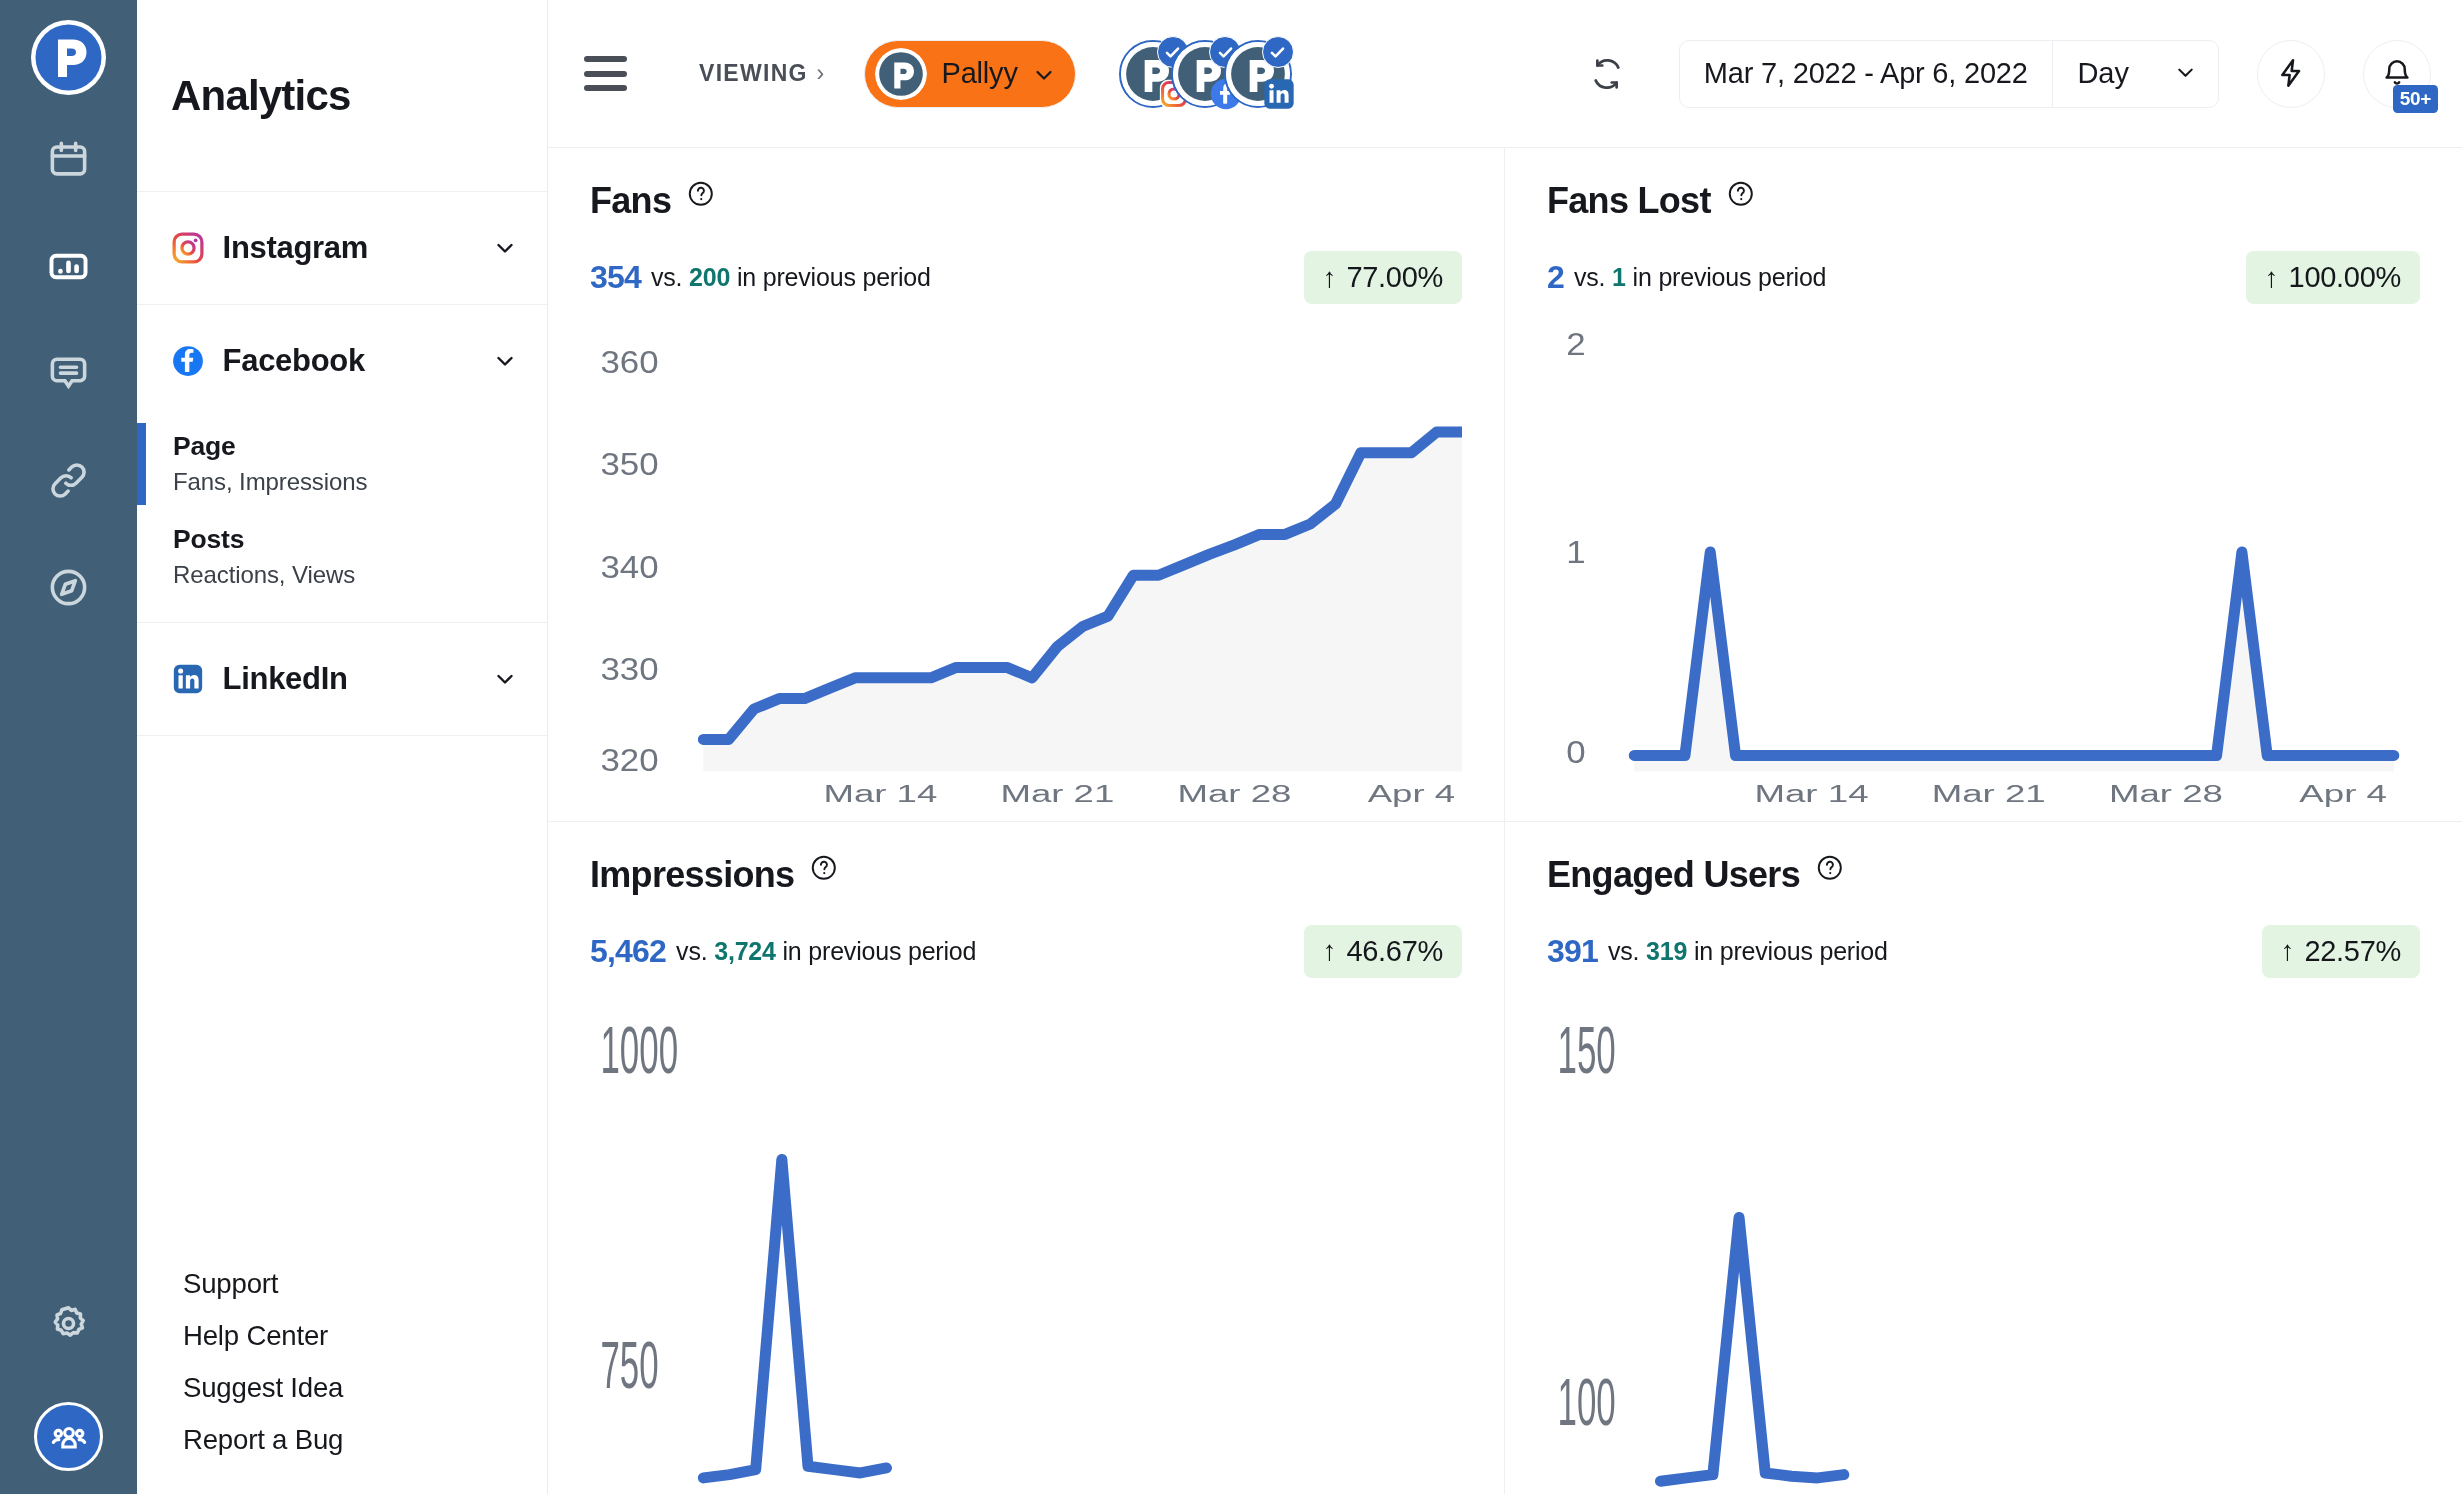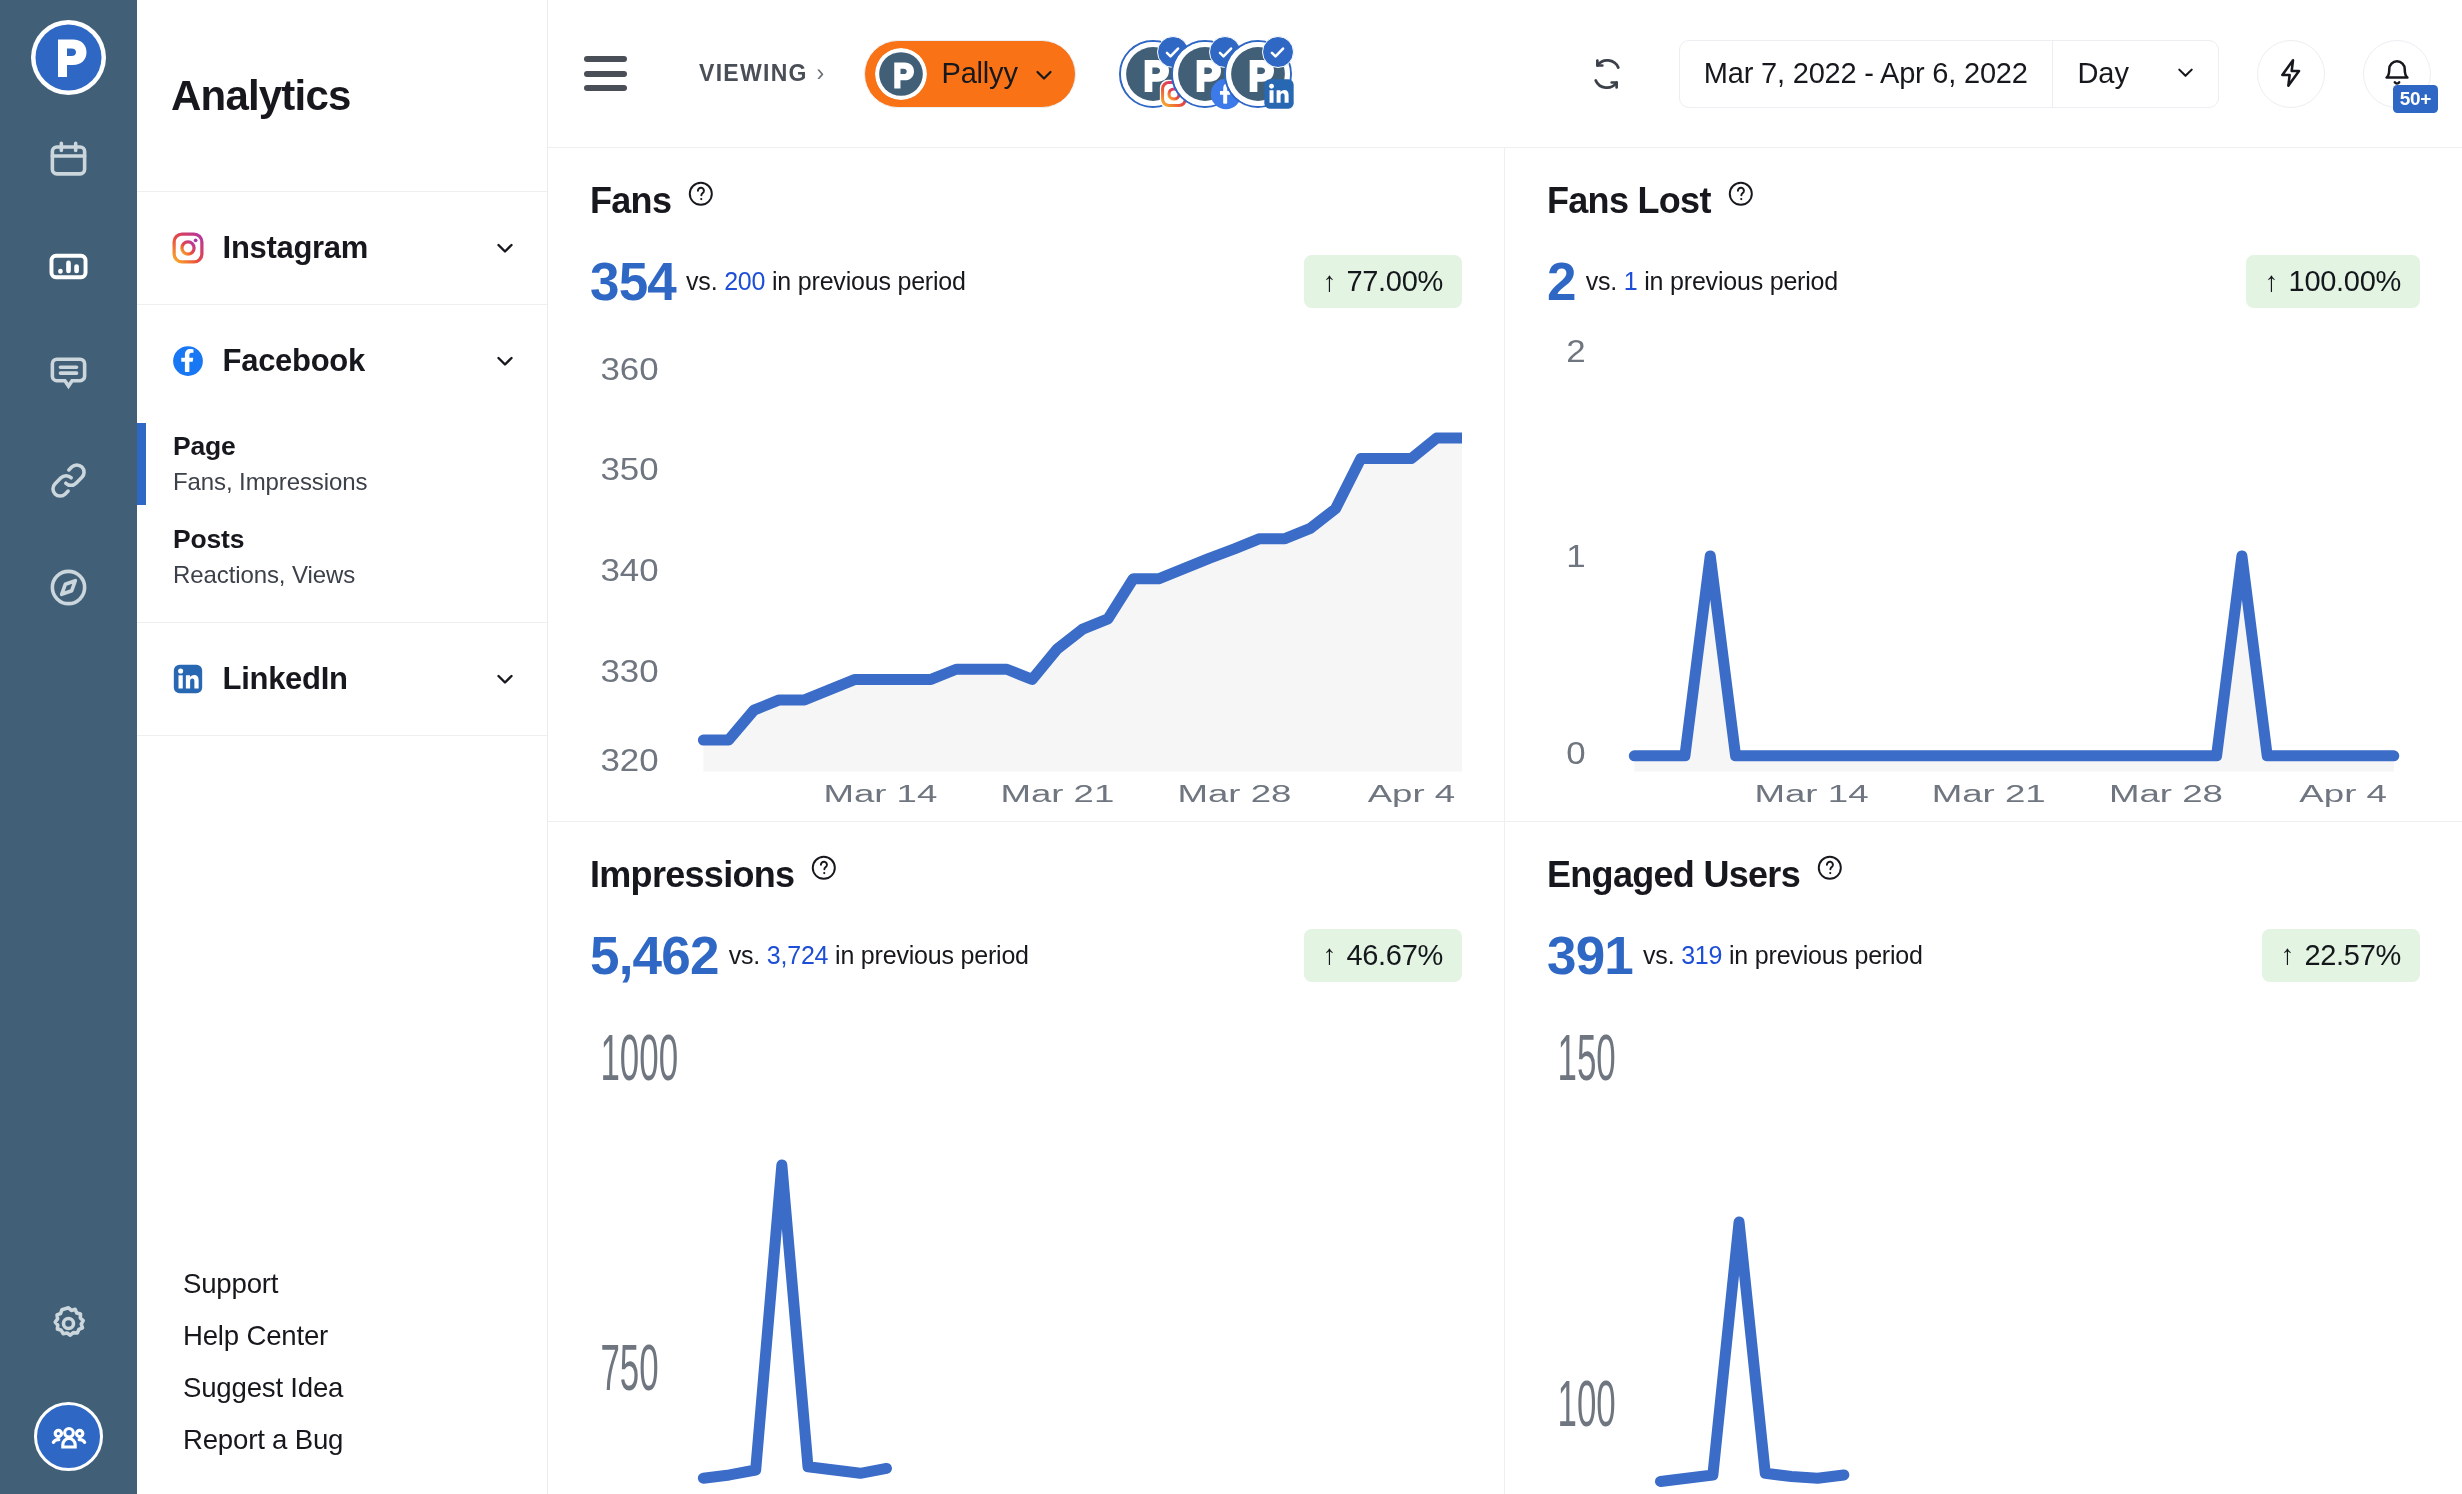--- a/index.html
+++ b/index.html
@@ -153,23 +153,23 @@
   .card {
     border-right: 1.7px solid #edeff1; border-bottom: 1.7px solid #edeff1;
     padding: 32px 42px 0 42px; display: flex; flex-direction: column; min-width: 0; overflow: hidden;
   }
   .card:nth-child(2n) { border-right: none; }
   .card-title { display: flex; align-items: flex-start; gap: 16px; }
   .card-title .t { font-size: 36px; font-weight: 700; color: #16181d; letter-spacing: -0.7px; }
   .help-ic { width: 27.6px; height: 27.6px; }
 
   .card-stats { display: flex; align-items: center; margin-top: 29px; }
-  .stat-main { font-size: 53px; font-weight: 700; color: #2f67c4; letter-spacing: -0.8px; }
+  .stat-main { font-size: 32px; font-weight: 700; color: #2f67c4; letter-spacing: -0.8px; }
   .stat-rest { font-size: 25px; color: #16181d; margin-left: 10px; letter-spacing: -0.2px; }
-  .stat-rest .prev { color: #1d4ed8; font-weight: 400; }
+  .stat-rest .prev { color: #0f766e; font-weight: 700; }
   .badge {
     margin-left: auto; background: #e4f4e2; border-radius: 7.7px;
     padding: 10px 19px; display: flex; align-items: center; gap: 10px;
   }
   .badge .arr { font-size: 27.6px; color: #14181c; line-height: 1; }
   .badge .pct { font-size: 29px; font-weight: 500; color: #14181c; letter-spacing: -0.3px; }
 
   .chart-wrap { flex: 1 1 auto; position: relative; margin-top: 19px; min-height: 0; }
   .chart-wrap svg { width: 100%; height: 100%; display: block; }
   .ylab { font-size: 40px; fill: #6f7680; font-family: "Liberation Sans", sans-serif; }

